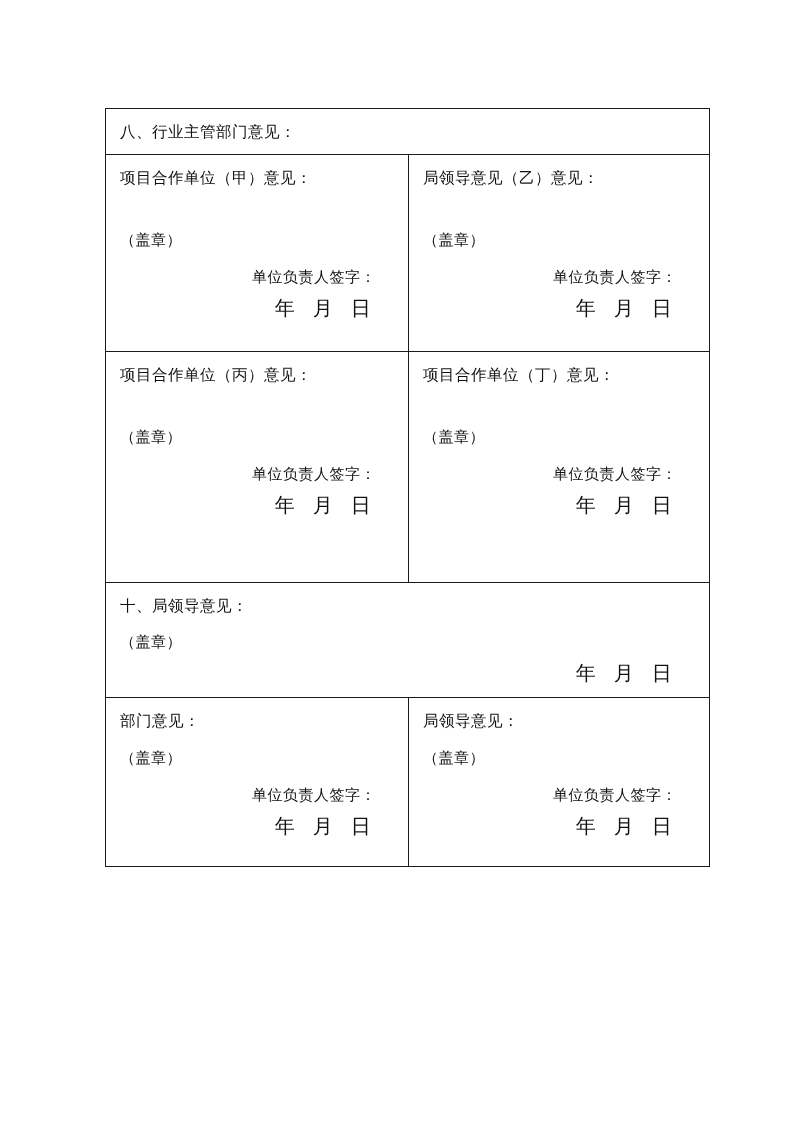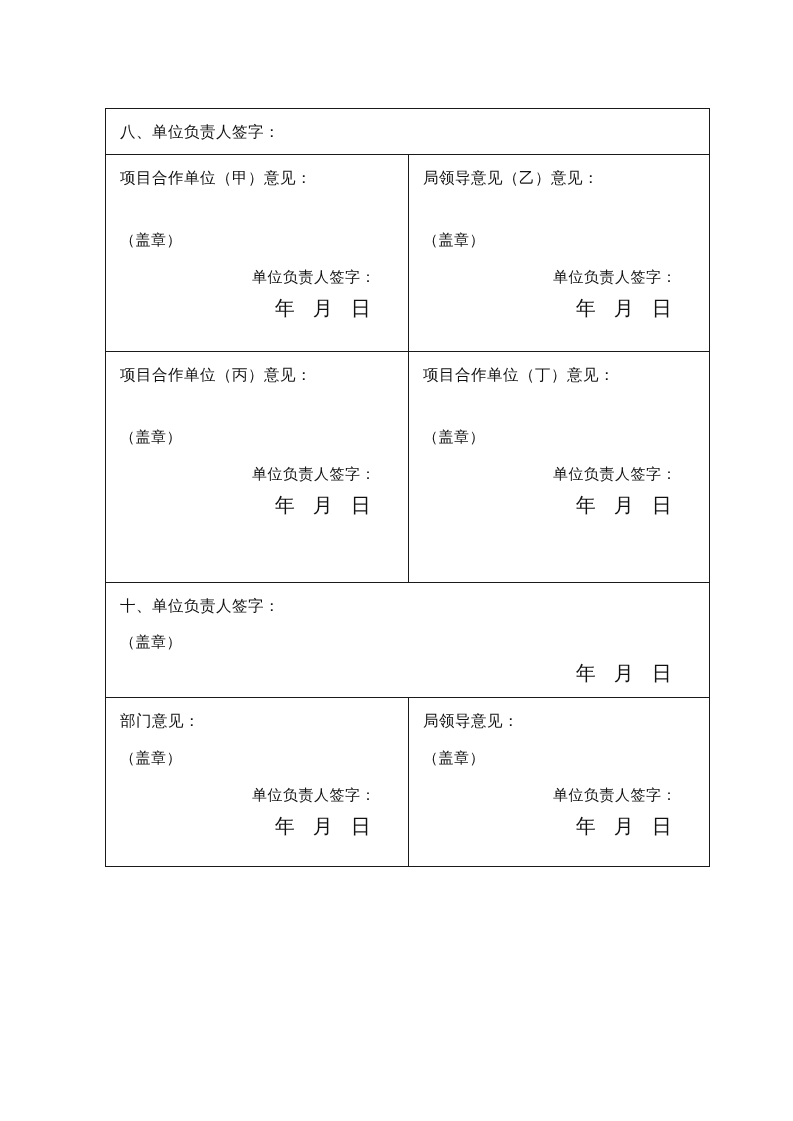--- a/index.html
+++ b/index.html
@@ -104,21 +104,21 @@
 
   <table class="form-table">
     <colgroup>
       <col style="width:303px">
       <col style="width:301px">
     </colgroup>
     <tbody>
 
       <tr>
         <td colspan="2" class="row-h1">
-          <div class="cellpad title-line">八、单位负责人签字：</div>
+          <div class="cellpad title-line">八、行业主管部门意见：</div>
         </td>
       </tr>
 
       <tr>
         <td class="cell-op">
           <div class="cellpad">
             <div class="head-line">项目合作单位（甲）意见：</div>
             <div class="seal">（盖章）</div>
             <div class="sign">单位负责人签字：</div>
             <div class="date">
@@ -158,21 +158,21 @@
               <span>年</span><span>月</span><span>日</span>
             </div>
           </div>
         </td>
       </tr>
 
 
       <tr>
         <td colspan="2" class="cell-sec2">
           <div class="cellpad">
-            <div class="head-line">十、单位负责人签字：</div>
+            <div class="head-line">十、局领导意见：</div>
             <div class="seal seal-narrow" style="margin-top:14px;">（盖章）</div>
             <div class="date">
               <span>年</span><span>月</span><span>日</span>
             </div>
           </div>
         </td>
       </tr>
 
       <tr>
         <td class="cell-bottom">

